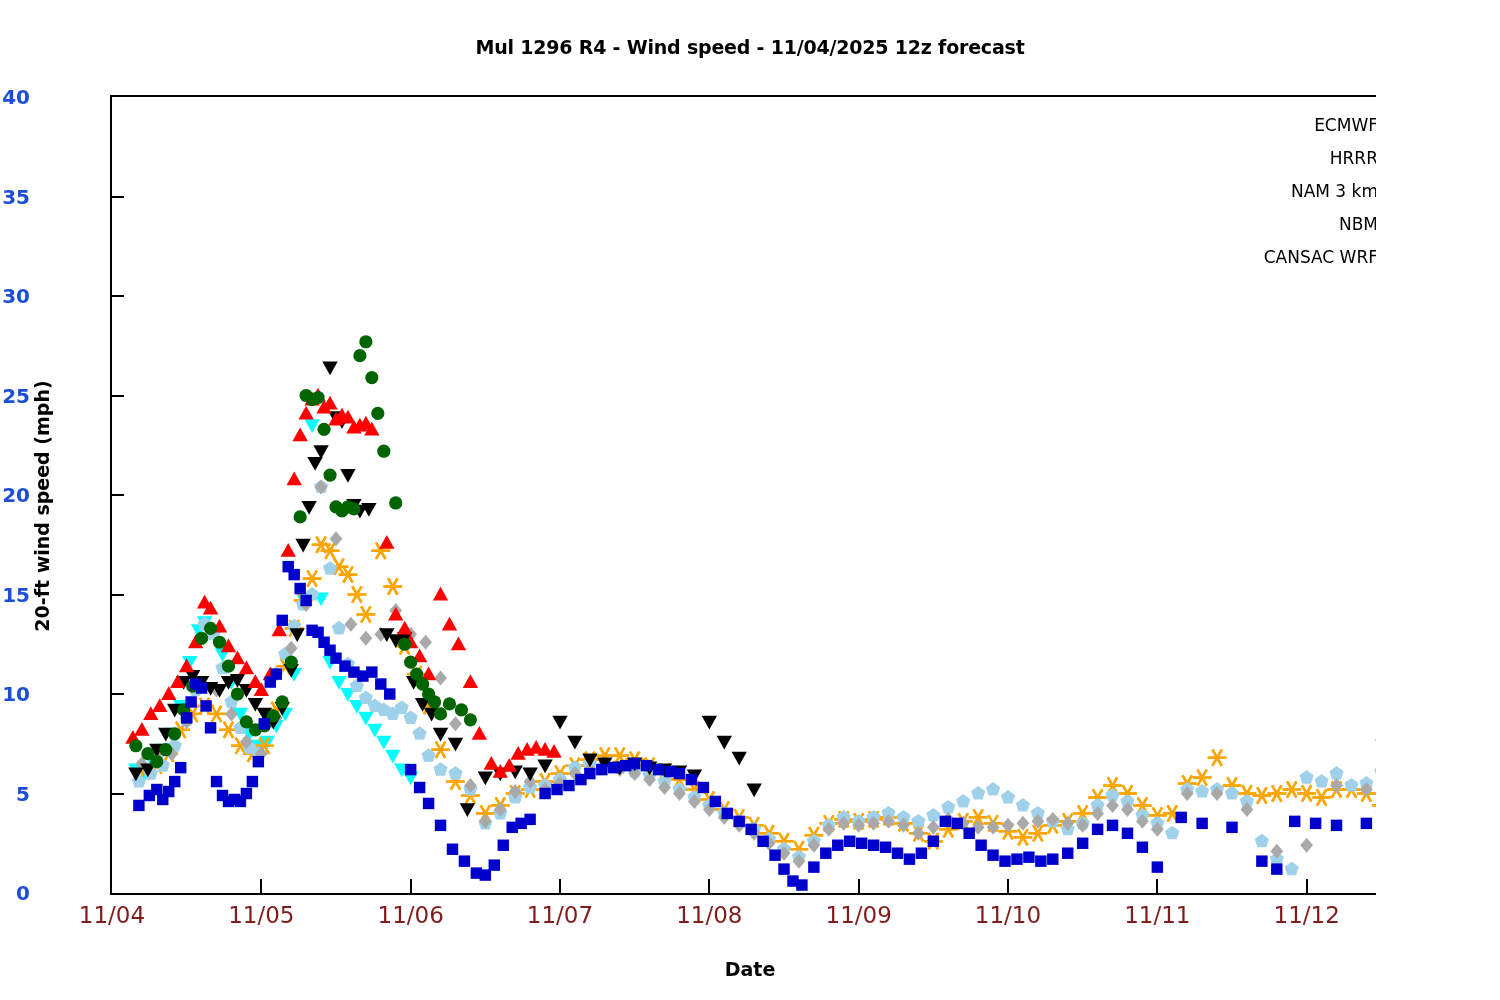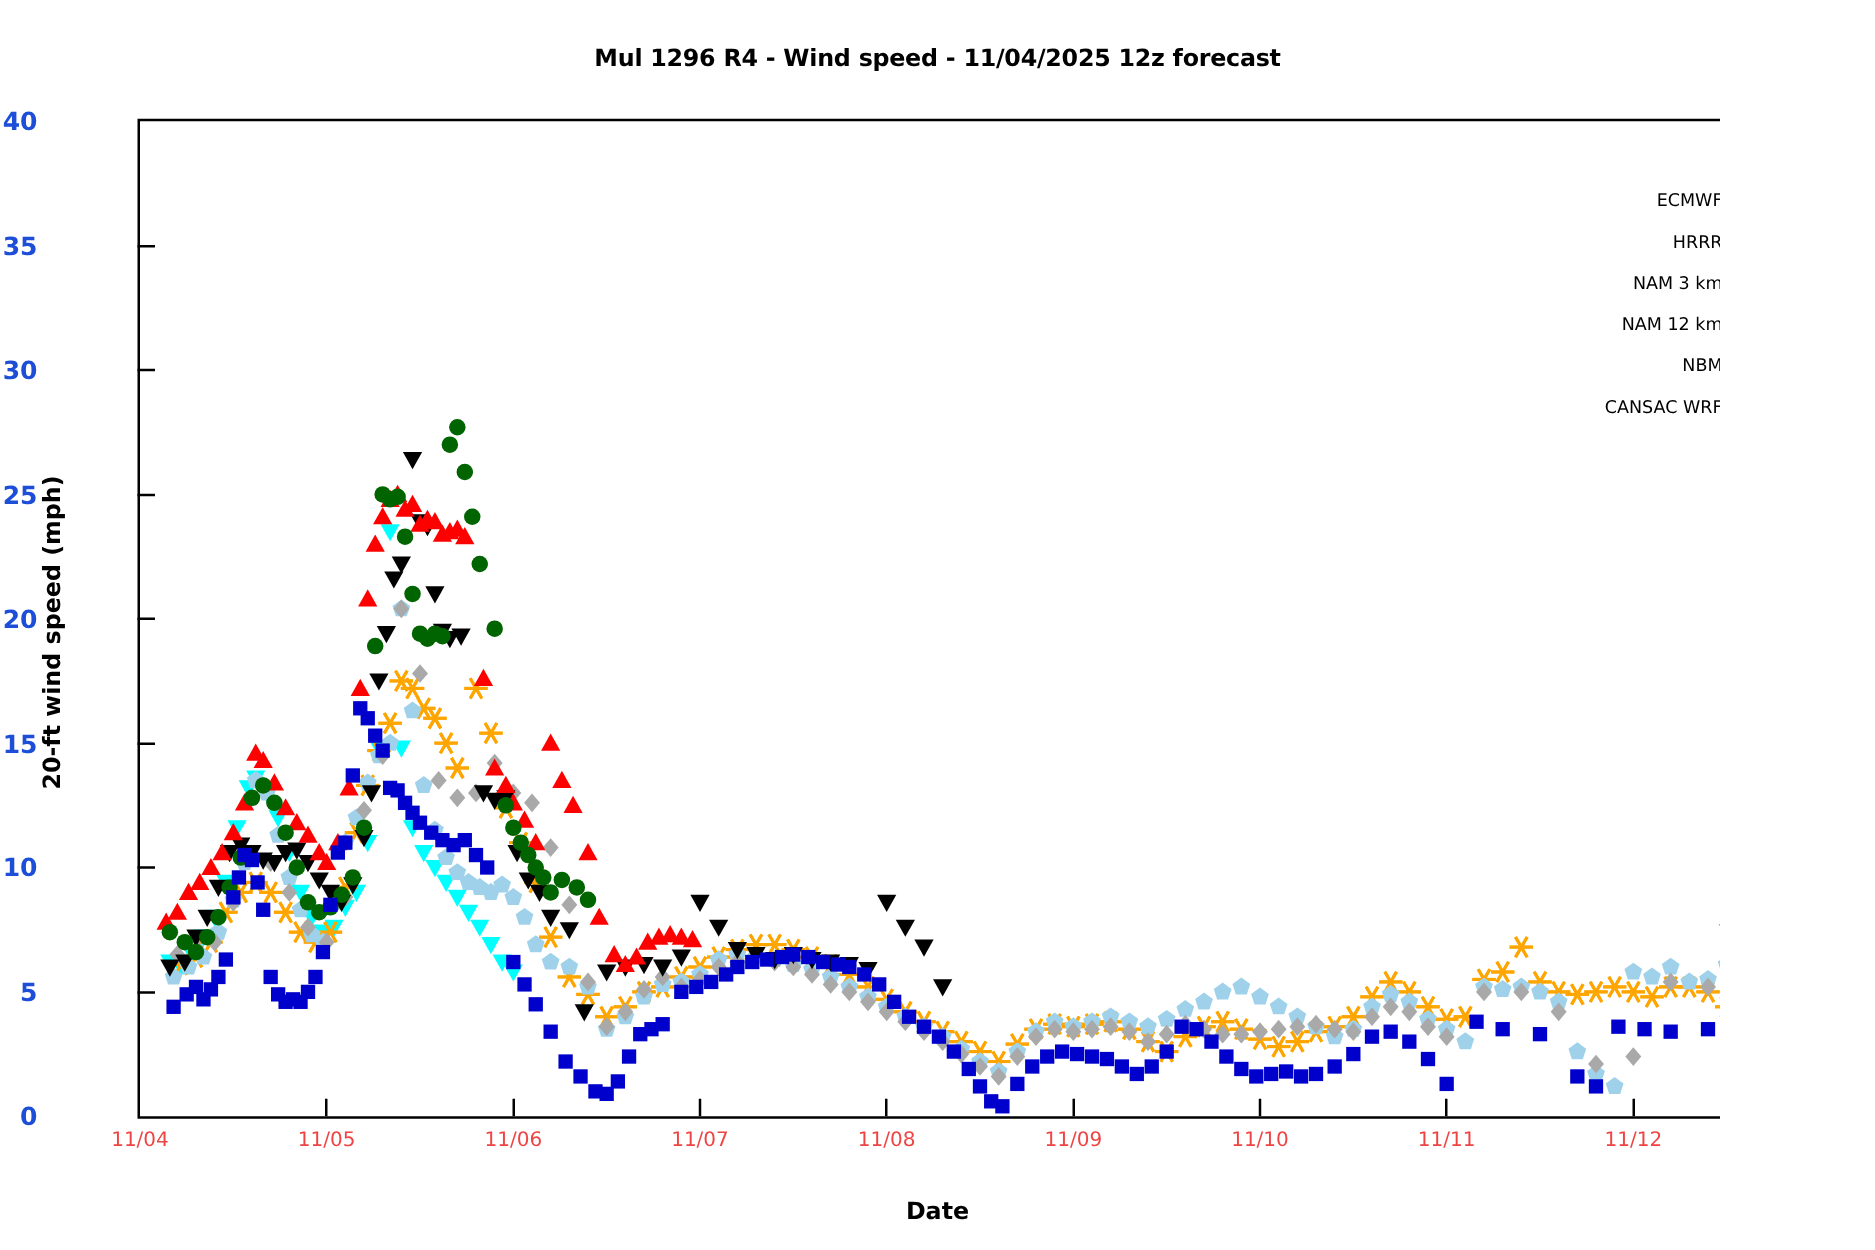--- a/index.html
+++ b/index.html
@@ -19,40 +19,40 @@
 
   .ytick-label{
     position:absolute;right:1346px;width:60px;text-align:right;
     font-size:20px;font-weight:bold;font-family:"DejaVu Sans",sans-serif;
     transform:translateY(-50%);color:#1d4ed8;
   }
   .ytick-mark{position:absolute;left:110px;width:14px;height:2px;background:#000;transform:translateY(-50%);}
 
   .xtick-label{
     position:absolute;top:902px;width:140px;text-align:center;
-    font-size:16px;font-family:"DejaVu Sans",sans-serif;color:#ef4444;
+    font-size:23px;font-family:"DejaVu Sans",sans-serif;color:#7f1d1d;
     transform:translateX(-70px);
   }
   .xtick-mark{position:absolute;bottom:0;width:2px;height:14px;background:#000;}
 
   .axis-title-x{
     position:absolute;left:0;top:958px;width:1500px;text-align:center;
     font-size:19px;font-weight:bold;font-family:"DejaVu Sans",sans-serif;color:#000;
   }
   .axis-title-y{
     position:absolute;left:-118px;top:495px;width:320px;text-align:center;
     font-size:19px;font-weight:bold;font-family:"DejaVu Sans",sans-serif;color:#000;
     transform:rotate(-90deg);transform-origin:center center;
   }
 
   .legend{position:absolute;left:1170px;top:108px;width:250px;}
   .legend-row{position:relative;height:33px;}
   .legend-label{
     position:absolute;right:42px;top:50%;transform:translateY(-50%);
-    font-size:14px;font-family:"DejaVu Sans",sans-serif;color:#000;white-space:nowrap;margin-top:36px;
+    font-size:17px;font-family:"DejaVu Sans",sans-serif;color:#000;white-space:nowrap;
   }
   .legend-marker{position:absolute;right:0;top:50%;width:30px;height:30px;transform:translateY(-50%);}
   svg{display:block;overflow:visible;}
 </style>
 </head>
 <body>
 
 <div id="root">
 
   <div class="chart-title">Mul 1296 R4 - Wind speed - 11/04/2025 12z forecast</div>
@@ -2399,30 +2399,20 @@
         <span class="legend-label">NAM 3 km</span>
         <span class="legend-marker">
           <svg width="30" height="30">
             <g>
               <polygon points="15,5.9 5.9,22.15 24.1,22.15" fill="#ff0000"></polygon>
             </g>
           </svg>
         </span>
       </div>
       <div class="legend-row">
-        <span class="legend-label">NAM 12 km</span>
-        <span class="legend-marker">
-          <svg width="30" height="30">
-            <g>
-              <polygon points="15,24.1 5.9,7.85 24.1,7.85" fill="#000000"></polygon>
-            </g>
-          </svg>
-        </span>
-      </div>
-      <div class="legend-row">
         <span class="legend-label">NBM</span>
         <span class="legend-marker">
           <svg width="30" height="30">
             <g>
               <line x1="3.950000000000001" y1="15" x2="26.049999999999997" y2="15" stroke="#ffa500" stroke-width="2.86"></line>
               <line x1="9.474999999999998" y1="5.4304192881819535" x2="20.525000000000002" y2="24.56958071181805" stroke="#ffa500" stroke-width="2.86"></line>
               <line x1="20.525" y1="5.430419288181952" x2="9.475000000000001" y2="24.56958071181805" stroke="#ffa500" stroke-width="2.86"></line>
               <line x1="26.049999999999997" y1="14.999999999999998" x2="3.950000000000001" y2="15.000000000000002" stroke="#ffa500" stroke-width="2.86"></line>
               <line x1="20.525000000000006" y1="24.56958071181804" x2="9.474999999999994" y2="5.430419288181957" stroke="#ffa500" stroke-width="2.86"></line>
               <line x1="9.474999999999998" y1="24.56958071181805" x2="20.525000000000002" y2="5.4304192881819535" stroke="#ffa500" stroke-width="2.86"></line>

